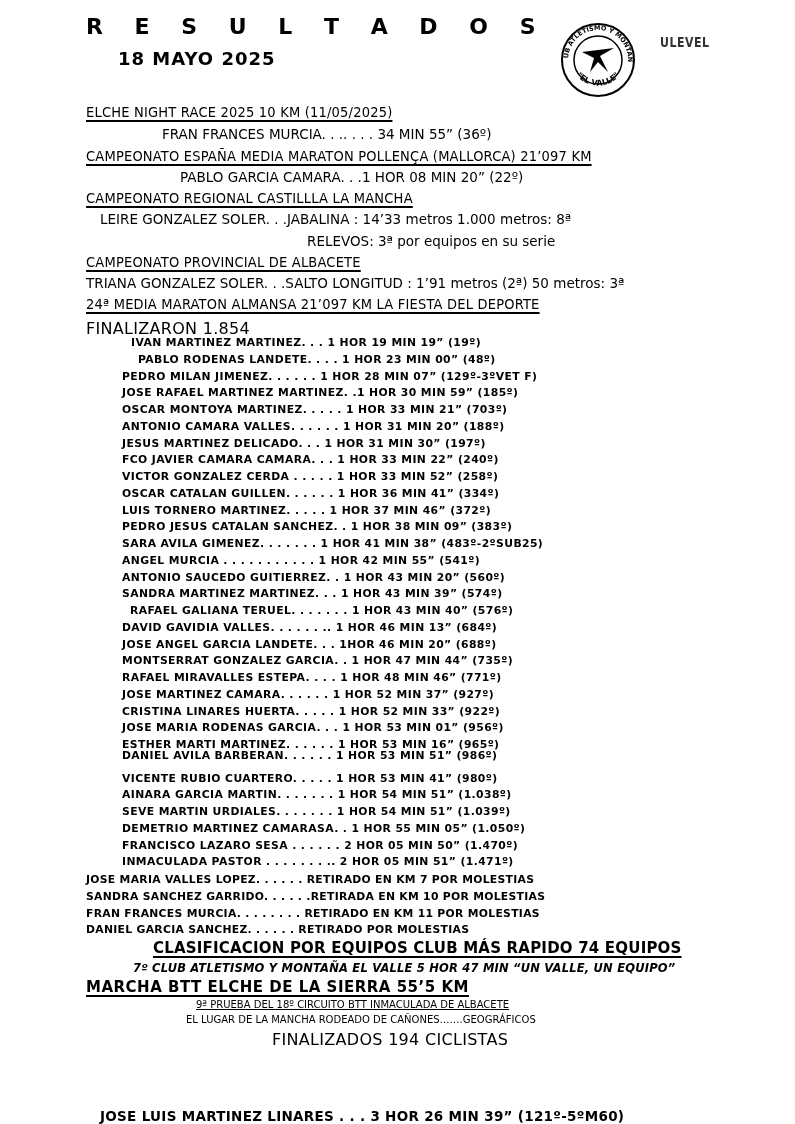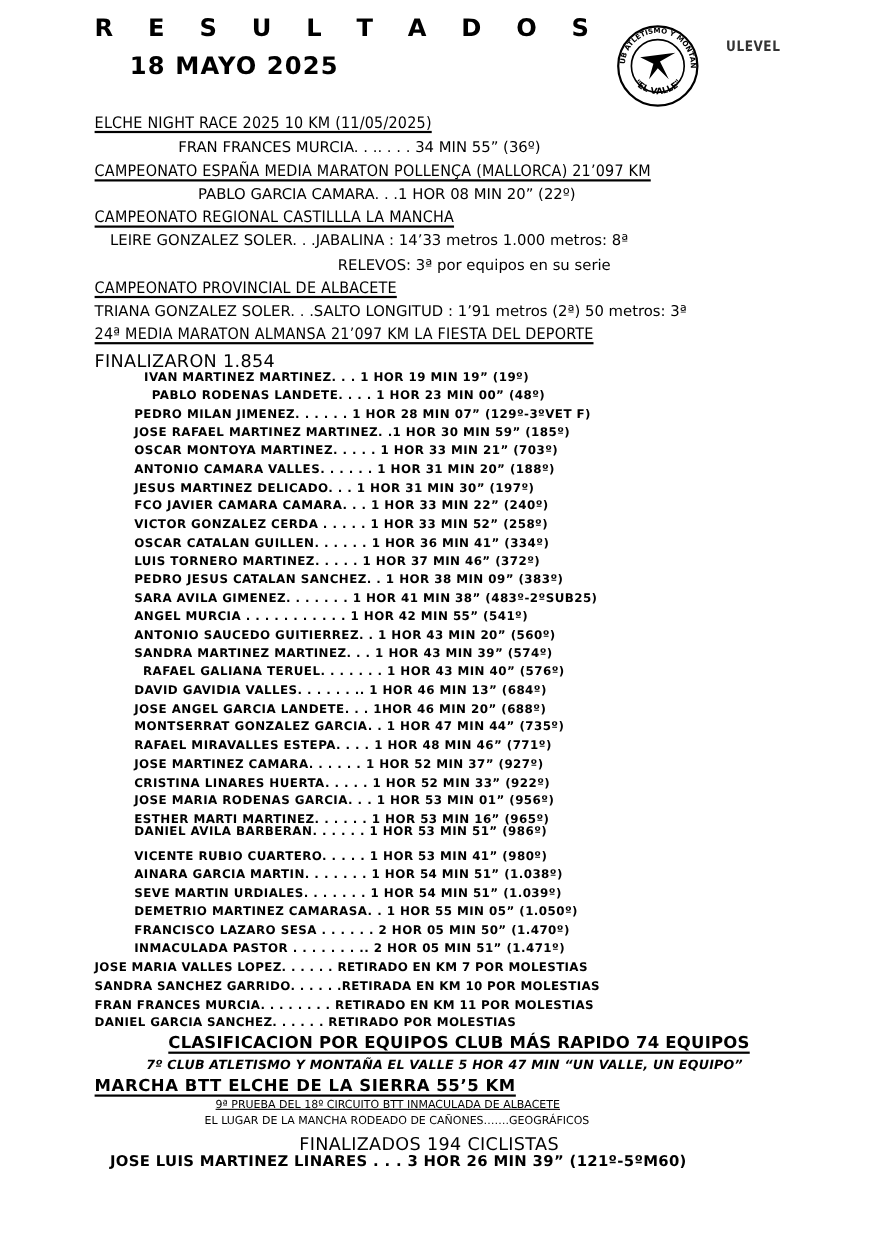--- a/index.html
+++ b/index.html
@@ -1,19 +1,19 @@
 <!DOCTYPE html>
 <html><head>
 <meta charset="utf-8">
 <style>
   html, body { margin: 0; padding: 0; background: #ffffff; }
   body { width: 795px; height: 1124px; position: relative; overflow: hidden; color: #000; font-family: "DejaVu Sans", sans-serif; }
   .abs { position: absolute; white-space: nowrap; }
   .title { left: 86px; top: 14px; font-size: 22px; font-weight: bold; letter-spacing: 12px; }
-  .date { left: 118px; top: 48px; font-size: 22px; font-weight: bold; letter-spacing: 1px; }
+  .date { left: 118px; top: 48px; font-size: 18px; font-weight: bold; letter-spacing: 1px; }
   .logo { left: 560px; top: 22px; width: 76px; height: 76px; }
   .brand { left: 660px; top: 36px; font-size: 11px; font-weight: bold; letter-spacing: 0.5px; color: #333; transform: scaleY(1.2); }
   .hdr { font-size: 14.5px; font-weight: normal; text-decoration: underline; text-decoration-thickness: 2px; text-underline-offset: 3px; font-family: "DejaVu Sans Condensed", "DejaVu Sans", sans-serif; letter-spacing: 0.2px; }
   .line { font-size: 13.5px; font-family: "DejaVu Sans", sans-serif; }
   .plain { font-size: 16px; letter-spacing: 0.3px; }
   .runner { font-size: 10.8px; font-weight: bold; letter-spacing: 0.4px; }
   .ret { font-size: 10.8px; font-weight: bold; letter-spacing: 0.3px; }
   .team-hdr { font-size: 15px; font-weight: bold; text-decoration: underline; text-decoration-thickness: 2px; text-underline-offset: 3px; letter-spacing: 0.2px; }
   .team-line { font-size: 11.5px; font-style: italic; font-weight: bold; letter-spacing: 0.2px; }
   .btt-hdr { font-size: 15px; font-weight: bold; text-decoration: underline; text-decoration-thickness: 2px; text-underline-offset: 3px; letter-spacing: 0.5px; }
@@ -99,13 +99,13 @@
     <div class="abs ret" style="left: 86px; top: 923.25px;">DANIEL GARCIA SANCHEZ. . . . . .   RETIRADO POR MOLESTIAS</div>
   </div>
 
 <div class="abs team-hdr" style="left:153px; top:939px;">CLASIFICACION POR EQUIPOS  CLUB MÁS RAPIDO 74 EQUIPOS</div>
 <div class="abs team-line" style="left:133px; top:961px;">7º CLUB ATLETISMO Y MONTAÑA EL VALLE  5 HOR 47 MIN     “UN VALLE, UN EQUIPO”</div>
 
 <div class="abs btt-hdr" style="left:86px; top:978px;">MARCHA BTT   ELCHE DE LA SIERRA   55’5 KM</div>
 <div class="abs small-u" style="left:196px; top:999px;">9ª PRUEBA DEL 18º CIRCUITO  BTT  INMACULADA DE ALBACETE</div>
 <div class="abs small" style="left:186px; top:1014px;">EL LUGAR DE LA MANCHA RODEADO DE CAÑONES…….GEOGRÁFICOS</div>
 <div class="abs plain" style="left:272px; top:1030px;">FINALIZADOS 194 CICLISTAS</div>
-<div class="abs final" style="left:100px; top:1048px;">JOSE LUIS MARTINEZ LINARES . . . 3 HOR 26 MIN 39” (121º-5ºM60)</div>
+<div class="abs final" style="left:100px; top:1108px;">JOSE LUIS MARTINEZ LINARES . . . 3 HOR 26 MIN 39” (121º-5ºM60)</div>
 
 </body></html>

